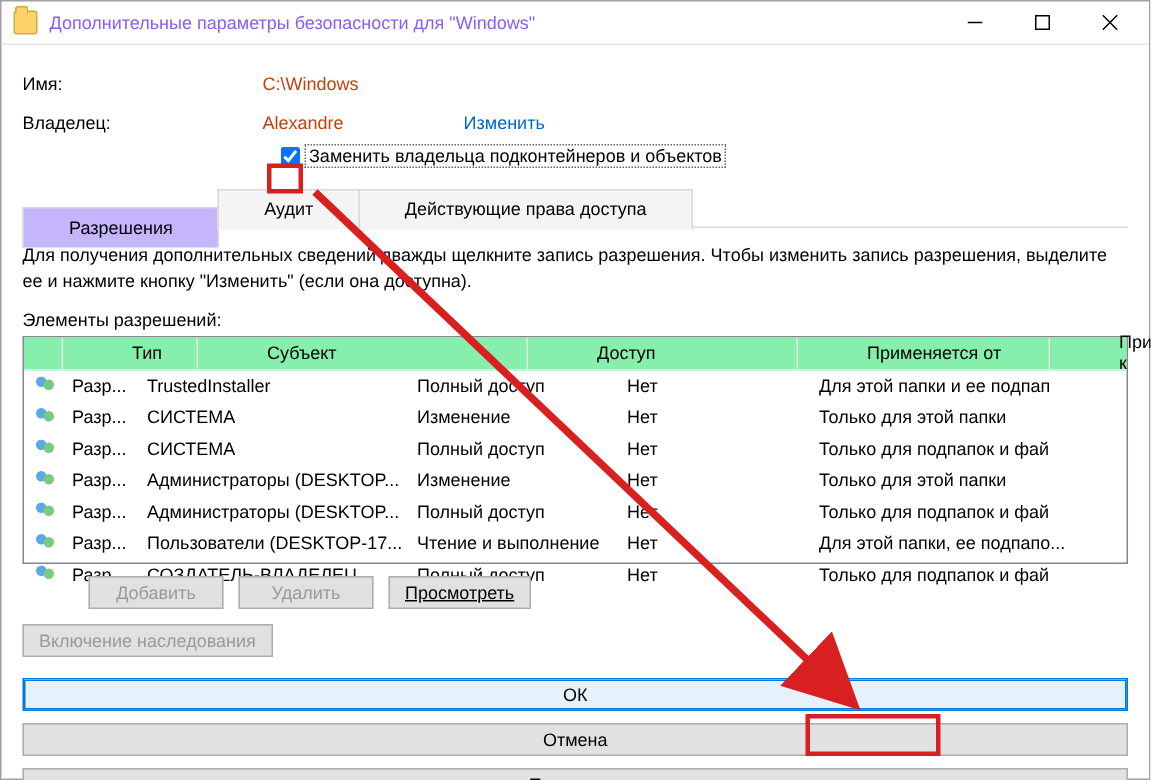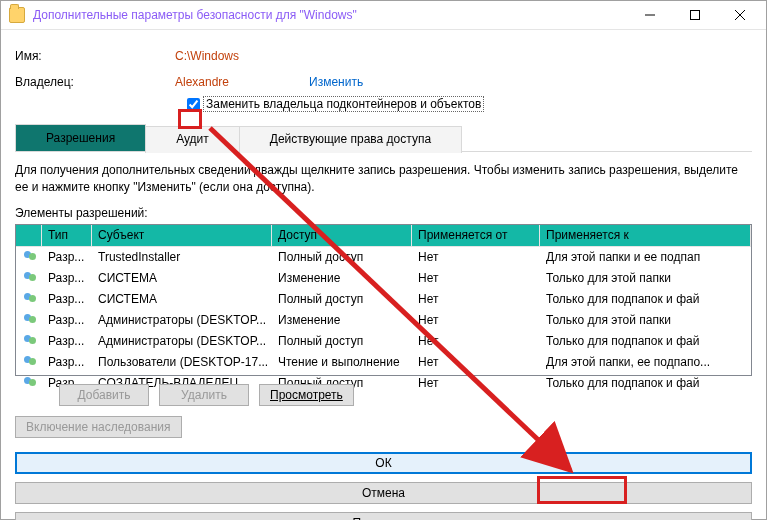--- a/index.html
+++ b/index.html
@@ -14,27 +14,27 @@
 .win-btn svg { width: 10px; height: 10px; }
 .inner { flex: 1; padding: 10px 14px 12px 14px; display: flex; flex-direction: column; }
 .meta-row { display: flex; align-items: center; margin-top: 6px; min-height: 20px; }
 .meta-row .label { width: 160px; color: #000; }
 .meta-row .value { color: #c2410c; }
 .link { color: #0066cc; text-decoration: none; margin-left: 80px; }
 .checkbox-row { margin-left: 172px; margin-top: 4px; display: flex; align-items: center; }
 .checkbox-row label { border: 1px dotted #666; padding: 0 2px; }
 .cb { width: 13px; height: 13px; margin-right: 3px; vertical-align: middle; }
 .tabs { margin-top: 12px; border-bottom: 1px solid #d9d9d9; display: flex; }
-.tab { padding: 6px 30px 6px 30px; border: 1px solid #d9d9d9; border-bottom: none; background: #0f766e; margin-right: -1px; position: relative; top: 0; }
+.tab { padding: 6px 30px 6px 30px; border: 1px solid #d9d9d9; border-bottom: none; background: #c4b5fd; margin-right: -1px; position: relative; top: 14px; }
 .tab.inactive { background: #f4f4f4; top: 2px; padding-top:5px; padding-bottom:5px;}
 .desc { margin-top: 10px; line-height: 1.4; color: #000; }
 .perm-label { margin-top: 10px; }
 .table-wrap { margin-top: 4px; border: 1px solid #828790; height: 152px; background: #fff; }
 .thead, .trow { display: flex; align-items: center; }
-.thead { height: 22px; background: #14b8a6; border-bottom: 1px solid #e5e5e5; }
+.thead { height: 22px; background: #86efac; border-bottom: 1px solid #e5e5e5; gap: 40px; }
 .thead .th { padding-left: 6px; border-right: 1px solid #e5e5e5; height: 100%; display:flex; align-items:center; }
 .trow { height: 21px; }
 .trow .td { padding-left: 6px; white-space: nowrap; overflow: hidden; text-overflow: ellipsis; }
 .c-icon { width: 26px; flex: 0 0 26px; display:flex; align-items:center; justify-content:center;}
 .c-type { width: 50px; flex: 0 0 50px; }
 .c-subj { width: 180px; flex: 0 0 180px; }
 .c-access { width: 140px; flex: 0 0 140px; }
 .c-inh { width: 128px; flex: 0 0 128px; }
 .c-app { flex: 1; }
 .usr-icon { width:16px; height:12px; position:relative;}

